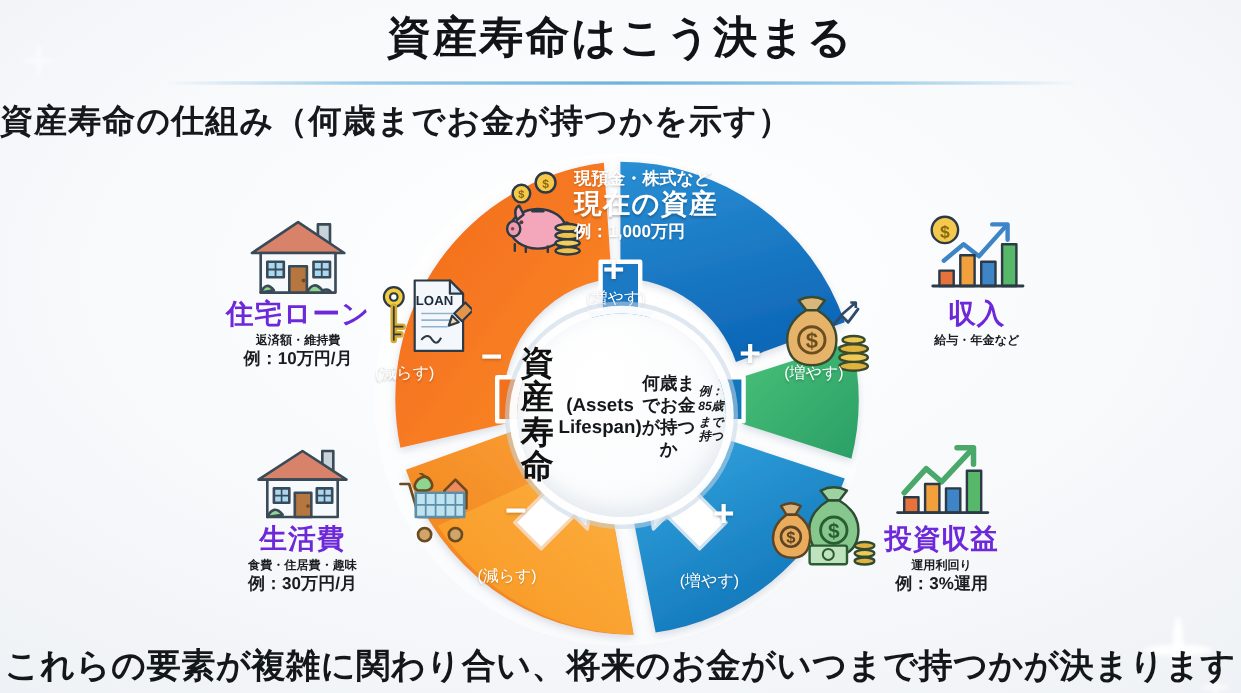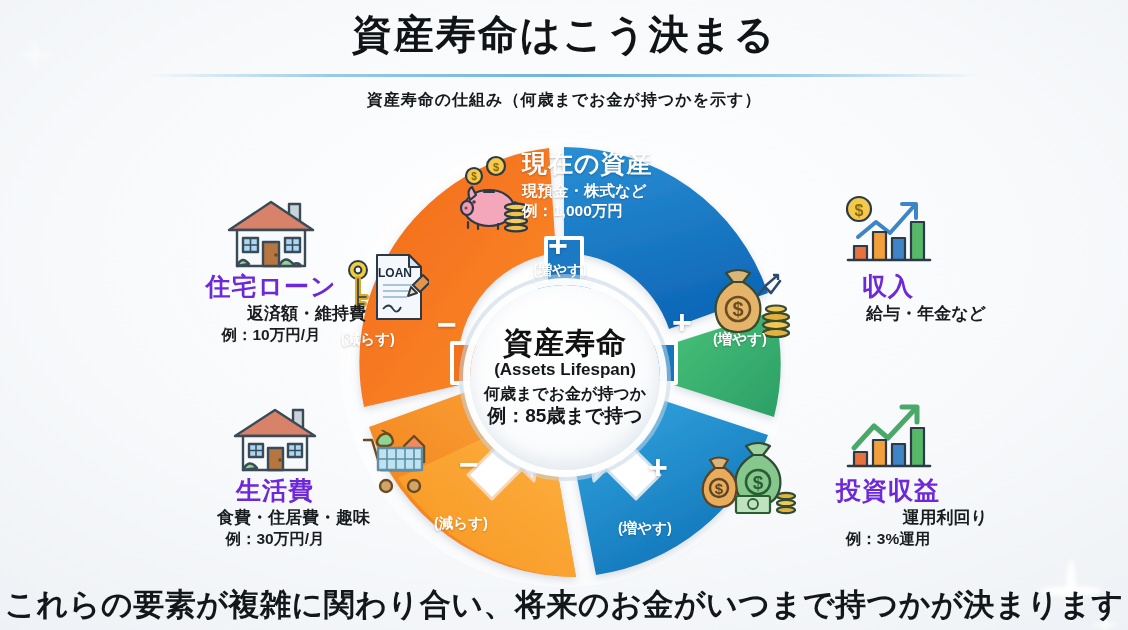--- a/index.html
+++ b/index.html
@@ -33,21 +33,21 @@
     text-align:center;font-size:40px;font-weight:bold;color:#111417;
     letter-spacing:2px;line-height:1.1;
   }
   #divider{
     position:absolute;top:74px;left:150px;width:830px;height:3px;
     background:linear-gradient(to right,rgba(160,200,225,0) 0%,rgba(120,185,225,.75) 22%,rgba(95,170,215,.9) 50%,rgba(120,185,225,.7) 78%,rgba(160,200,225,0) 100%);
     filter:blur(.4px);
   }
   #subtitle{
     position:absolute;top:90px;left:0;width:100%;
-    text-align:center;font-size:16px;font-weight:bold;color:#16191c;
+    text-align:left;font-size:30px;font-weight:bold;color:#16191c;
     letter-spacing:1px;
   }
   #footer{
     position:absolute;top:584px;left:0;width:100%;
     text-align:center;font-size:31px;font-weight:bold;color:#14171a;
     letter-spacing:.5px;
   }
 
   
   #ring{position:absolute;left:324px;top:135px;width:480px;height:455px;}
@@ -65,54 +65,54 @@
   
   .sign{position:absolute;color:#fff;font-weight:bold;line-height:1;
         text-shadow:0 1px 3px rgba(0,0,0,.25);}
   #sign-top{left:548px;top:228px;font-size:34px;}
   #sign-right{left:672px;top:305px;font-size:34px;}
   #sign-br{left:648px;top:450px;font-size:34px;}
   #sign-left{left:437px;top:307px;font-size:34px;}
   #sign-bl{left:459px;top:447px;font-size:34px;}
 
   
-  .cap{position:absolute;color:#fff;font-weight:bold;font-size:14.5px;
+  .cap{position:absolute;color:#fff;font-weight:normal;font-size:14.5px;
        text-shadow:0 1px 2px rgba(0,0,0,.22);white-space:nowrap;}
   #cap-top{left:533px;top:261px;}
   #cap-right{left:713px;top:330px;}
   #cap-br{left:618px;top:519px;}
   #cap-left{left:341px;top:330px;}
   #cap-bl{left:434px;top:514px;}
 
   
   #hub{
     position:absolute;left:470px;top:285px;width:190px;height:185px;
     border-radius:50%;
     background:radial-gradient(circle at 40% 32%, #ffffff 0%, #fbfcfd 58%, #eef2f6 100%);
     box-shadow:0 0 0 7px rgba(255,255,255,.95),0 0 0 11px rgba(196,214,228,.55),
                inset 0 -6px 16px rgba(160,180,200,.22);
-    display:flex;flex-direction:column;align-items:center;justify-content:center;
+    display:flex;flex-direction:row;align-items:center;justify-content:center;
     text-align:center;
   }
   #hub-title{font-size:30px;font-weight:bold;color:#111;letter-spacing:1px;line-height:1.05;}
   #hub-en{font-size:17px;font-weight:bold;color:#15181b;margin-top:2px;}
   #hub-d1{font-size:16px;font-weight:bold;color:#15181b;margin-top:4px;line-height:1.25;}
-  #hub-d2{font-size:19px;font-weight:bold;color:#15181b;line-height:1.25;}
+  #hub-d2{font-size:11px;font-weight:bold;color:#15181b;line-height:1.25;font-style:italic;}
 
   
   .olabel{position:absolute;text-align:center;}
   .olabel .oname{font-size:25px;font-weight:bold;color:#6d28d9;line-height:1.1;letter-spacing:1px;}
-  .olabel .odesc{font-size:17px;font-weight:bold;color:#1a1d20;line-height:1.35;margin-top:2px;text-align:right;}
+  .olabel .odesc{font-size:11px;font-weight:bold;color:#1a1d20;line-height:1.35;margin-top:2px;}
   .olabel .oex{font-size:15.5px;font-weight:bold;color:#1a1d20;line-height:1.35;}
   .olabel .oicon{display:block;margin:0 auto 1px;}
 
   #lab-loan{left:176px;top:196px;width:190px;}
   #lab-living{left:180px;top:406px;width:190px;}
   #lab-income{left:790px;top:192px;width:196px;}
-  #lab-invest{left:788px;top:400px;width:200px;}
+  #lab-invest{left:756px;top:400px;width:200px;}
 
   
   .ricon{position:absolute;}
 </style>
 </head>
 <body>
 
 <div id="stage">
 
   <div class="sparkle sp1"></div>
@@ -296,22 +296,22 @@
       <circle cx="53" cy="64" r="5" fill="none" stroke="#2b5d33" stroke-width="1.8"></circle>
       <g>
         <ellipse cx="86" cy="70" rx="9" ry="3.2" fill="#e0b23e"></ellipse>
         <ellipse cx="86" cy="63" rx="9" ry="3.2" fill="#f0c854"></ellipse>
         <ellipse cx="86" cy="56" rx="9" ry="3.2" fill="#e0b23e"></ellipse>
       </g>
     </g>
   </svg>
 
   <div id="ca-block">
+    <div id="ca-sub">現預金・株式など</div>
     <div id="ca-title">現在の資産</div>
-    <div id="ca-sub">現預金・株式など</div>
     <div id="ca-ex">例：1,000万円</div>
   </div>
 
   <div class="sign" id="sign-top">+</div>
   <div class="sign" id="sign-right">+</div>
   <div class="sign" id="sign-br">+</div>
   <div class="sign" id="sign-bl">−</div>
   <div class="sign" id="sign-left">−</div>
 
   <div class="cap" id="cap-top">(増やす)</div>

